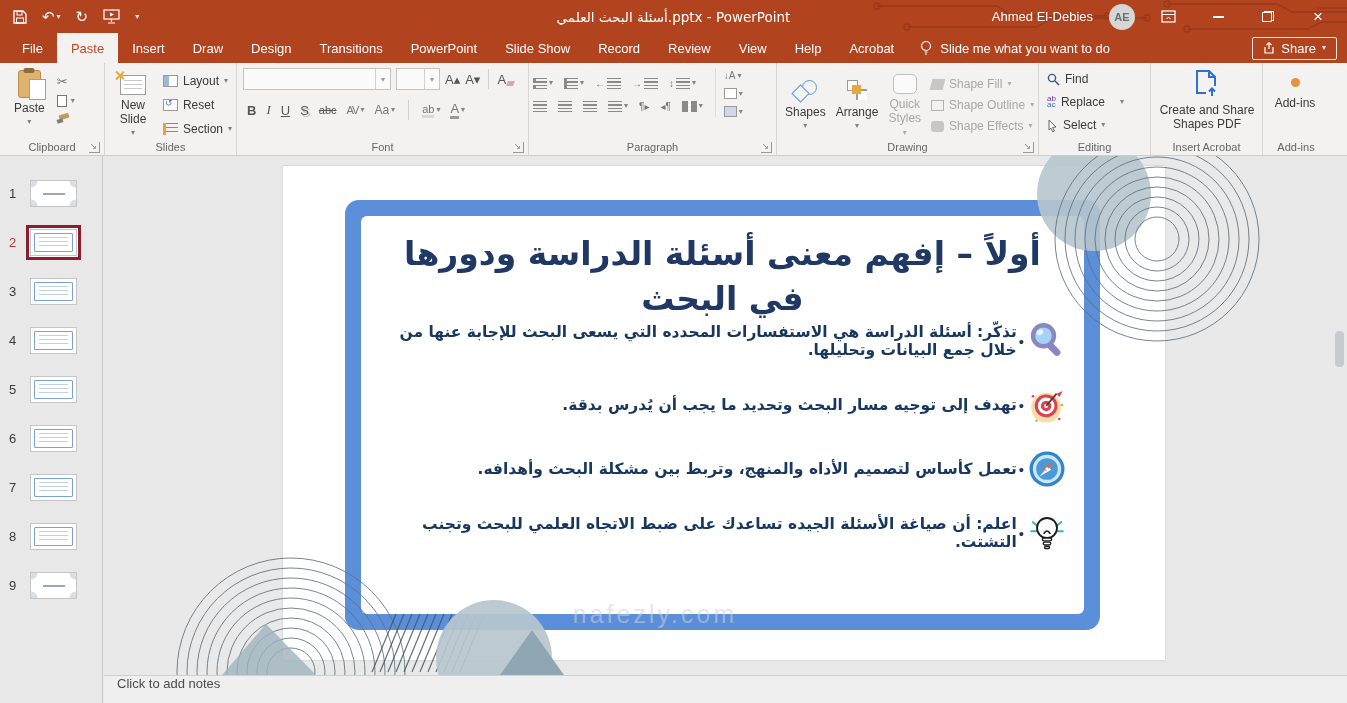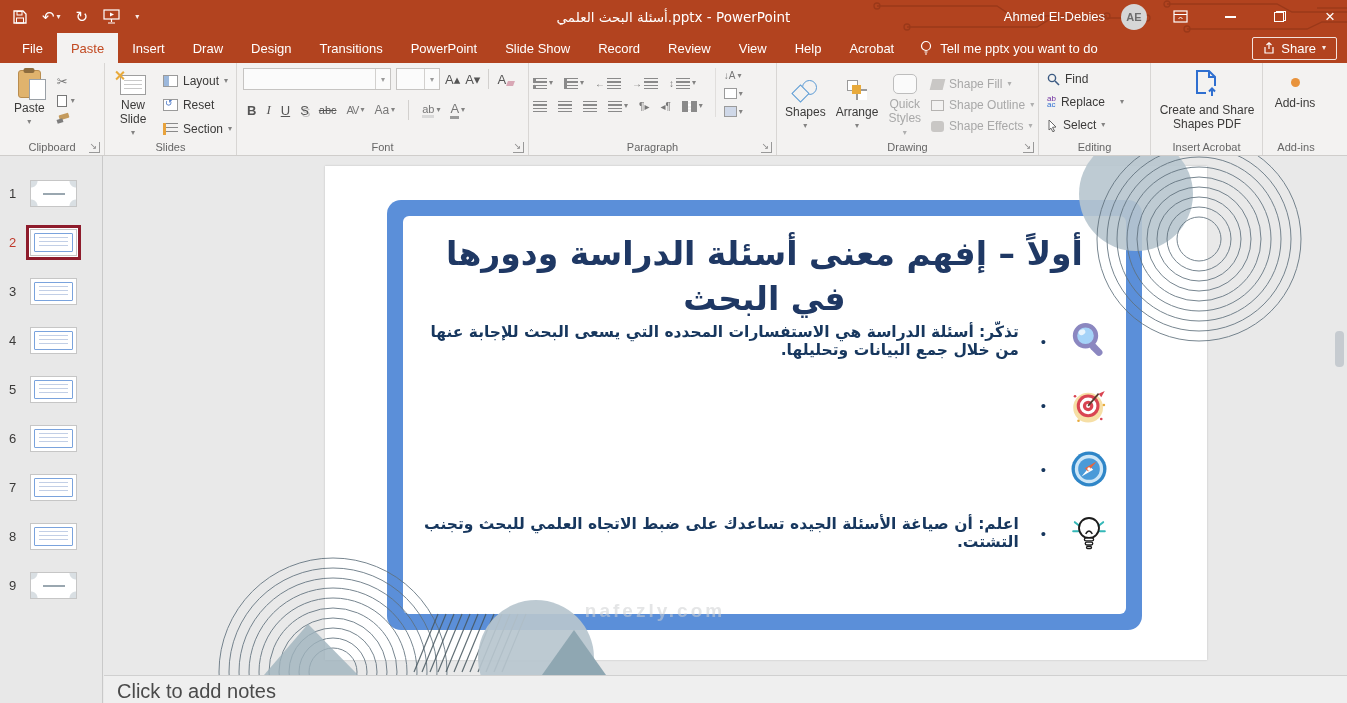--- a/index.html
+++ b/index.html
@@ -14,21 +14,21 @@
   .ar{font-family:"DejaVu Sans",sans-serif;}
 
   
   .titlebar{position:absolute;left:0;top:0;width:100%;height:33px;background:var(--red);display:flex;align-items:center;color:#fff;}
   .circuit{position:absolute;right:0;top:0;height:33px;opacity:.45;pointer-events:none;}
   .qat{display:flex;align-items:center;gap:15px;padding-left:13px;z-index:2;}
   .qat .btn{display:flex;align-items:center;gap:2px;cursor:default;}
   .glyph{font-size:15px;line-height:1;}
   .chev{font-size:8px;line-height:1;opacity:.9;}
   .doc-title{position:absolute;left:0;right:0;top:0;height:33px;display:flex;align-items:center;justify-content:center;font-size:13.5px;z-index:1;}
-  .tb-right{margin-left:auto;display:flex;align-items:center;gap:16px;z-index:2;padding-right:0;}
+  .tb-right{margin-left:auto;display:flex;align-items:center;gap:16px;z-index:2;padding-right:12px;}
   .user-name{font-size:13px;}
   .avatar{width:26px;height:26px;border-radius:50%;background:#d6d6d6;color:#6d6d6d;display:flex;align-items:center;justify-content:center;font-size:11px;font-weight:bold;}
   .wbtn{width:34px;height:33px;display:flex;align-items:center;justify-content:center;}
   .min-bar{width:11px;height:2px;background:#fff;display:block;}
   .restore-glyph{position:relative;width:12px;height:11px;display:block;}
   .restore-glyph::before{content:"";position:absolute;right:0;top:0;width:8px;height:8px;border:1.2px solid #fff;}
   .restore-glyph::after{content:"";position:absolute;left:0;bottom:0;width:8px;height:8px;border:1.2px solid #fff;background:var(--red);}
   .close-x{font-size:17px;line-height:1;}
 
   
@@ -90,38 +90,38 @@
   .trow{height:49px;display:flex;align-items:center;gap:8px;padding-left:9px;}
   .tnum{width:13px;font-size:13px;color:#3b3a39;}
   .trow.sel .tnum{color:#c0392b;}
   .thumb{width:47px;height:27px;background:#fff;border:1px solid #c6c6c6;position:relative;}
   .trow.sel .thumb{box-shadow:0 0 0 1px #fff,0 0 0 4px var(--sel);}
   .mini-frame{position:absolute;inset:3px;border:1px solid #7aa3dd;border-radius:1px;}
   .mini-frame::before{content:"";position:absolute;inset:3px 4px;background:repeating-linear-gradient(to bottom,#c2cfe6 0 1px,transparent 1px 4px);}
   .thumb.title-slide{background-image:radial-gradient(circle at 0 0,#d9dfe3 6px,transparent 7px),radial-gradient(circle at 100% 0,#d9dfe3 6px,transparent 7px),radial-gradient(circle at 0 100%,#d9dfe3 6px,transparent 7px),radial-gradient(circle at 100% 100%,#d9dfe3 6px,transparent 7px);}
   .thumb.title-slide::after{content:"";position:absolute;left:50%;top:50%;transform:translate(-50%,-50%);width:22px;height:2px;background:#9aa7b0;}
 
-  .canvas{position:absolute;left:104px;top:156px;right:0;bottom:28px;background:var(--canvas);overflow:hidden;margin-left:42px;}
+  .canvas{position:absolute;left:104px;top:156px;right:0;bottom:28px;background:var(--canvas);overflow:hidden;}
   .slide{position:absolute;left:179px;top:10px;width:882px;height:494px;background:#fff;box-shadow:0 0 2px rgba(0,0,0,.18);}
   .frame{position:absolute;left:62px;top:34px;width:755px;height:430px;background:var(--frame);border-radius:14px;}
   .card{position:absolute;inset:16px;background:#fff;border-radius:6px;}
   .slide-title{margin-top:16px;padding:0 26px;text-align:center;font-size:33px;font-weight:bold;color:var(--navy);line-height:1.35;}
   .bullets{position:absolute;left:20px;right:16px;top:104px;display:flex;flex-direction:column;gap:22px;}
-  .bullet-row{display:flex;align-items:center;justify-content:flex-end;gap:22px;height:42px;}
+  .bullet-row{display:flex;align-items:center;justify-content:flex-end;gap:2px;height:42px;}
   .bullet-text{font-size:15.5px;font-weight:bold;color:var(--navy2);text-align:right;}
   .bullet-dot{color:var(--navy2);font-size:15px;}
   .bicon{width:42px;height:42px;flex:0 0 42px;display:flex;align-items:center;justify-content:center;}
   .deco{position:absolute;left:0;top:0;pointer-events:none;}
   .vscroll{position:absolute;right:3px;top:175px;width:9px;height:36px;background:#c6cbd0;border-radius:4px;}
 
   .watermark{position:absolute;left:520px;top:600px;width:270px;text-align:center;z-index:60;pointer-events:none;}
   .wm-ar{font-family:"DejaVu Sans",sans-serif;font-size:52px;font-weight:bold;color:rgba(190,193,196,.65);line-height:1.1;}
-  .wm-en{font-size:19px;letter-spacing:3px;color:rgba(205,208,210,.55);font-weight:bold;}
-
-  .notesbar{position:absolute;left:104px;right:0;bottom:0;height:28px;background:#efefef;border-top:1px solid #d0d0d0;display:flex;align-items:flex-end;padding-left:13px;font-size:20px;color:#4a4a4a;}
+  .wm-en{font-size:25px;letter-spacing:3px;color:rgba(205,208,210,.55);font-weight:normal;}
+
+  .notesbar{position:absolute;left:104px;right:0;bottom:0;height:28px;background:#efefef;border-top:1px solid #d0d0d0;display:flex;align-items:flex-start;padding-left:13px;font-size:13px;color:#4a4a4a;}
 </style>
 </head>
 <body>
 
 <div class="titlebar">
   <svg class="circuit" width="500" height="33" viewBox="0 0 500 33">
     <g stroke="#7e2c12" stroke-width="1.3" fill="none">
       <path d="M30 6 H150 L165 16 H260"></path>
         <path d="M60 27 H190 L205 18 H300"></path>
         <path d="M320 4 H430 L445 12 H500"></path>
@@ -198,21 +198,21 @@
   <span class="tab">Record</span>
   <span class="tab">Review</span>
   <span class="tab">View</span>
   <span class="tab">Help</span>
   <span class="tab">Acrobat</span>
   <span class="tellme">
     <svg width="12" height="16" viewBox="0 0 12 16">
         <circle cx="6" cy="6" r="4.5" fill="none" stroke="#fff" stroke-width="1.2"></circle>
         <path d="M4.5 12 h3 M5 14 h2" stroke="#fff" stroke-width="1.2"></path>
       </svg>
-    <span>Tell me pptx you want to do</span>
+    <span>Slide me what you want to do</span>
   </span>
   <span class="share-btn">
     <svg width="12" height="12" viewBox="0 0 12 12">
         <path d="M2 5 v6 h8 V5" fill="none" stroke="#fff" stroke-width="1.2"></path>
         <path d="M6 7 V1 M3.5 3 L6 .8 L8.5 3" fill="none" stroke="#fff" stroke-width="1.2"></path>
       </svg>
     <span>Share</span>
     <span class="chev">▾</span>
   </span>
 </div>
@@ -528,39 +528,41 @@
             <span class="bicon">
               <svg width="42" height="42" viewBox="0 0 48 48">
                 <circle cx="20" cy="18" r="12" fill="#a5d3f8" stroke="#8b87c0" stroke-width="5"></circle>
                 <ellipse cx="16" cy="14" rx="4" ry="3" fill="#ffffff" opacity="0.75" transform="rotate(-25 16 14)"></ellipse>
                 <rect x="29" y="25" width="17" height="8" rx="4" fill="#8b87c0" transform="rotate(45 29 25)"></rect>
               </svg>
             </span>
           </div>
 
           <div class="bullet-row">
+            <span class="bullet-text ar" dir="rtl" lang="ar">تهدف إلى توجيه مسار البحث وتحديد ما يجب أن يُدرس بدقة.</span>
             <span class="bullet-dot">•</span>
             <span class="bicon">
               <svg width="42" height="42" viewBox="0 0 48 48">
                 <circle cx="23" cy="27" r="17" fill="#f6dfa6"></circle>
                 <circle cx="23" cy="25" r="13" fill="#d94452"></circle>
                 <circle cx="23" cy="25" r="9.5" fill="#ffffff"></circle>
                 <circle cx="23" cy="25" r="6" fill="#d94452"></circle>
                 <circle cx="23" cy="25" r="2.3" fill="#ffffff"></circle>
                 <line x1="23" y1="25" x2="35" y2="11" stroke="#5a3b2e" stroke-width="2"></line>
                 <polygon points="35,11 42,8 38,15" fill="#d94452"></polygon>
                 <circle cx="8" cy="14" r="1.5" fill="#d94452"></circle>
                   <circle cx="41" cy="24" r="1.5" fill="#e8aa3c"></circle>
                   <circle cx="12" cy="42" r="1.5" fill="#e8aa3c"></circle>
                   <circle cx="38" cy="40" r="1.5" fill="#d94452"></circle>
               </svg>
             </span>
           </div>
 
           <div class="bullet-row">
+            <span class="bullet-text ar" dir="rtl" lang="ar">تعمل كأساس لتصميم الأداه والمنهج، وتربط بين مشكلة البحث وأهدافه.</span>
             <span class="bullet-dot">•</span>
             <span class="bicon">
               <svg width="40" height="40" viewBox="0 0 48 48">
                 <circle cx="24" cy="24" r="21" fill="#2f86c8"></circle>
                 <circle cx="24" cy="24" r="17" fill="#cde6f7"></circle>
                 <circle cx="24" cy="24" r="13" fill="#4a9ad8"></circle>
                 <polygon points="15,33 25,21 29,25" fill="#ffffff"></polygon>
                 <polygon points="33,15 23,27 19,23" fill="#e8643c"></polygon>
                 <circle cx="24" cy="24" r="2" fill="#ffffff"></circle>
               </svg>

